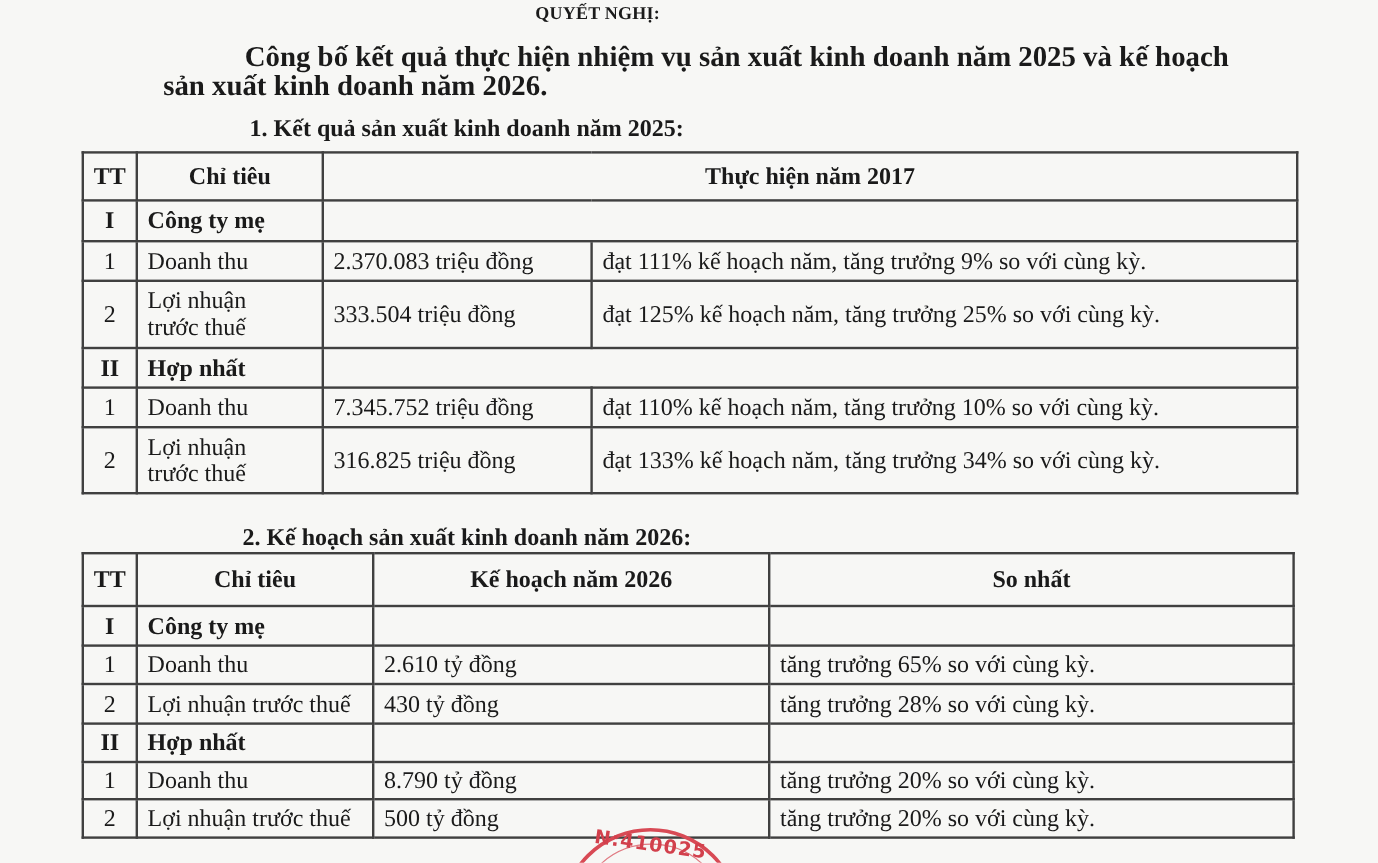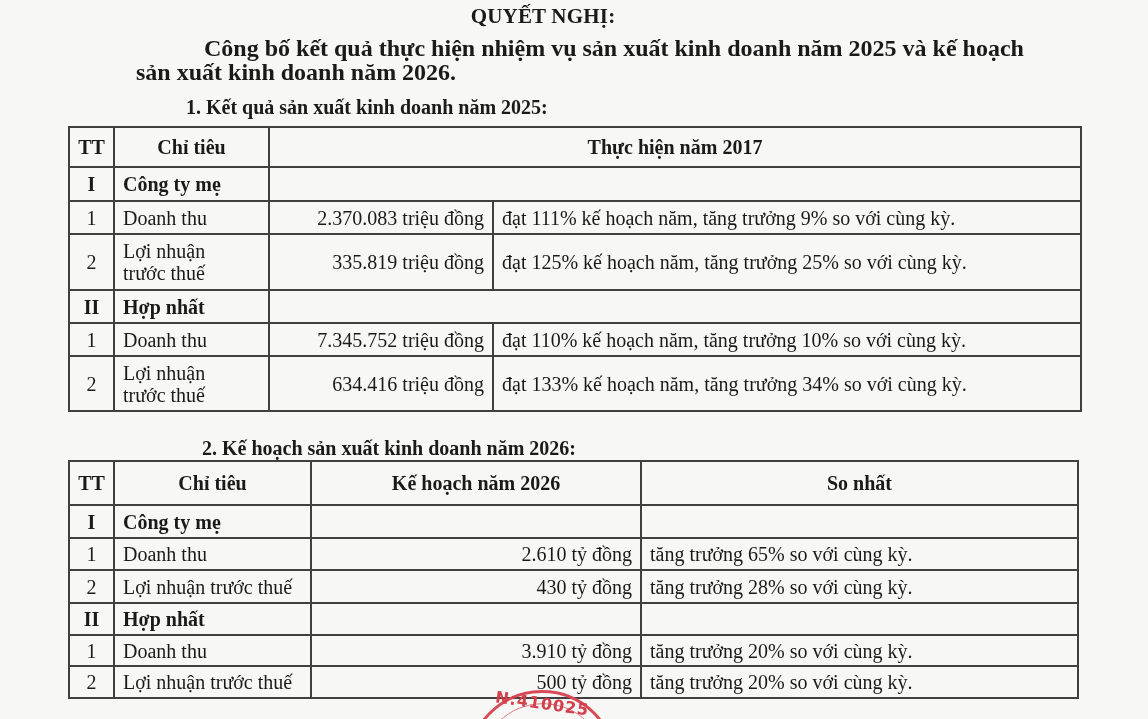--- a/index.html
+++ b/index.html
@@ -6,38 +6,38 @@
   body {
     width:1148px; height:719px; overflow:hidden;
     background:#f7f7f5;
     font-family:"Liberation Serif", "DejaVu Serif", serif;
     color:#1a1a1a;
     position:relative;
   }
   .abs { position:absolute; }
   .title {
     left:0; width:996px; top:4px; text-align:center;
-    font-weight:bold; font-size:21px; letter-spacing:0.2px;padding-left:45px;
+    font-weight:bold; font-size:15px; letter-spacing:0.2px;
   }
   .subline {
     font-weight:bold; font-size:24px; white-space:nowrap;
   }
   .section-heading { font-weight:bold; font-size:20px; white-space:nowrap; }
   table {
     position:absolute; border-collapse:collapse;
     font-size:20px; table-layout:fixed;
     background:transparent;
   }
   td, th {
     border:2px solid #404040; padding:0 8px; vertical-align:middle;
     font-weight:normal; line-height:22px;
   }
   th { font-weight:bold; text-align:center; }
   .c { text-align:center; }
-  .r { text-align:right; }
+  .r { text-align:left; }
   .b { font-weight:bold; }
   .stamp {
     left:467px; top:690px; width:150px; height:150px; border-radius:50%;
     border:3px solid #d84a55; box-sizing:border-box;
   }
   .stamp-inner {
     position:absolute; left:10px; top:10px; width:124px; height:124px;
     border-radius:50%; border:1.5px solid #e07a82;
   }
   .stamp-text {
@@ -45,21 +45,21 @@
     font-weight:bold; font-size:16px; transform:rotate(8deg); letter-spacing:1px;
   }
 </style>
 </head>
 <body>
 
 <div class="abs title">QUYẾT NGHỊ:</div>
 <div class="abs subline" style="left:204px; top:35px;">Công bố kết quả thực hiện nhiệm vụ sản xuất kinh doanh năm 2025 và kế hoạch</div>
 <div class="abs subline" style="left:136px; top:59px;">sản xuất kinh doanh năm 2026.</div>
 
-<div class="abs section-heading" style="left:186px; top:96px;">1. Kết quả sản xuất kinh doanh năm 2025:</div>
+<div class="abs section-heading" style="left:208px; top:96px;">1. Kết quả sản xuất kinh doanh năm 2025:</div>
 
 <table style="left:68px; top:126px; width:1012px;">
   <colgroup>
     <col style="width:45px">
       <col style="width:155px">
       <col style="width:224px">
       <col style="width:588px">
   </colgroup>
   <tbody>
       <tr style="height:40px">
@@ -77,41 +77,41 @@
     <td>Doanh thu</td>
     <td class="r">2.370.083 triệu đồng</td>
     <td>đạt 111% kế hoạch năm, tăng trưởng 9% so với cùng kỳ.</td>
   </tr>
   <tr style="height:56px">
     <td class="c">2</td>
     <td>
           <div>Lợi nhuận</div>
           <div>trước thuế</div>
         </td>
-    <td class="r">335.819 triệu đồng</td>
+    <td class="r">333.504 triệu đồng</td>
     <td>đạt 125% kế hoạch năm, tăng trưởng 25% so với cùng kỳ.</td>
   </tr>
   <tr style="height:33px">
     <td class="c b">II</td>
     <td class="b">Hợp nhất</td>
     <td colspan="2"></td>
   </tr>
   <tr style="height:33px">
     <td class="c">1</td>
     <td>Doanh thu</td>
     <td class="r">7.345.752 triệu đồng</td>
     <td>đạt 110% kế hoạch năm, tăng trưởng 10% so với cùng kỳ.</td>
   </tr>
   <tr style="height:55px">
     <td class="c">2</td>
     <td>
           <div>Lợi nhuận</div>
           <div>trước thuế</div>
         </td>
-    <td class="r">634.416 triệu đồng</td>
+    <td class="r">316.825 triệu đồng</td>
     <td>đạt 133% kế hoạch năm, tăng trưởng 34% so với cùng kỳ.</td>
   </tr>
 </tbody>
   </table>
 
 <div class="abs section-heading" style="left:202px; top:437px;">2. Kế hoạch sản xuất kinh doanh năm 2026:</div>
 
 <table style="left:68px; top:460px; width:1009px;">
   <colgroup>
     <col style="width:45px">
@@ -146,21 +146,21 @@
   </tr>
   <tr style="height:32px">
     <td class="c b">II</td>
     <td class="b">Hợp nhất</td>
     <td></td>
     <td></td>
   </tr>
   <tr style="height:31px">
     <td class="c">1</td>
     <td>Doanh thu</td>
-    <td class="r">3.910 tỷ đồng</td>
+    <td class="r">8.790 tỷ đồng</td>
     <td>tăng trưởng 20% so với cùng kỳ.</td>
   </tr>
   <tr style="height:32px">
     <td class="c">2</td>
     <td>Lợi nhuận trước thuế</td>
     <td class="r">500 tỷ đồng</td>
     <td>tăng trưởng 20% so với cùng kỳ.</td>
   </tr>
 </tbody>
   </table>

